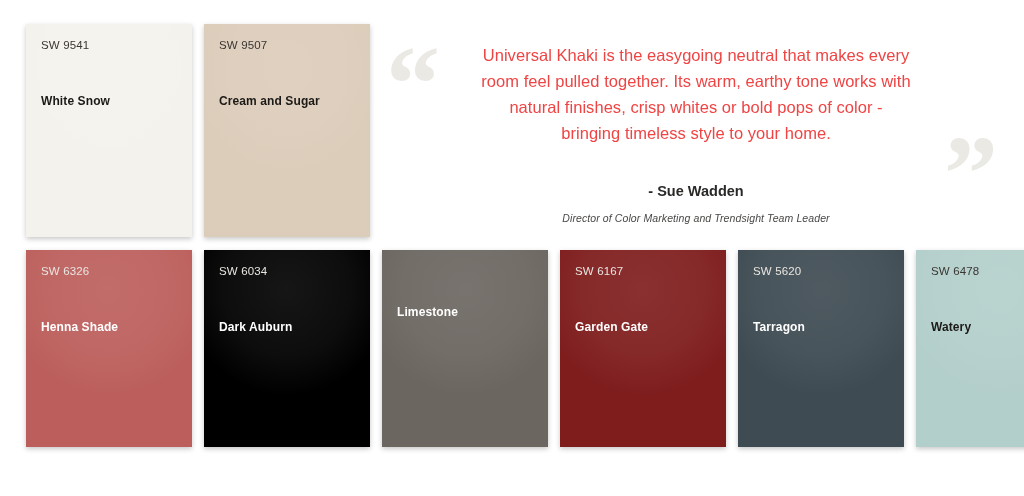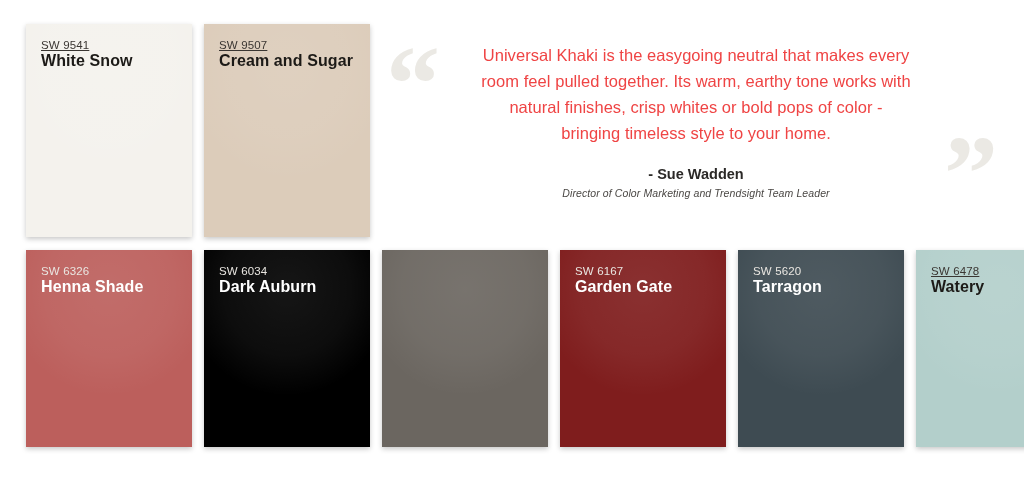--- a/index.html
+++ b/index.html
@@ -60,26 +60,27 @@
   .swatch-code {
     position: relative;
     z-index: 2;
     font-size: 11.5px;
     line-height: 15px;
     letter-spacing: 0.15px;
   }
   .swatch-name {
     position: relative;
     z-index: 2;
-    font-size: 16px;
+    font-size: 12px;
     font-weight: bold;
     line-height: 16px;
     letter-spacing: 0.1px;
-  }
-  .dark-text .swatch-code { color: #3a3632; text-decoration: underline; }
+    margin-top: 40px;
+  }
+  .dark-text .swatch-code { color: #3a3632; }
   .dark-text .swatch-name { color: #1c1a17; }
   .light-text .swatch-code { color: #e9e6e1; }
   .light-text .swatch-name { color: #ffffff; }
 
   
   .quote-block {
     position: relative;
     flex: 1 1 auto;
     height: 100%;
     padding: 18px 20px 0 26px;
@@ -111,29 +112,29 @@
     font-size: 16.5px;
     line-height: 26px;
     color: #ef4444;
     margin: 0 auto;
     max-width: 430px;
     letter-spacing: 0.05px;
   }
   .quote-author {
     position: relative;
     z-index: 1;
-    margin-top: 20px;
+    margin-top: 37px;
     font-size: 14.5px;
     font-weight: bold;
     color: #2b2927;
   }
   .quote-role {
     position: relative;
     z-index: 1;
-    margin-top: 5px;
+    margin-top: 13px;
     font-size: 10.5px;
     font-style: italic;
     color: #4a4744;
     letter-spacing: 0.1px;
   }
 </style>
 </head>
 <body>
 
 <div class="board">
@@ -167,20 +168,21 @@
       <div class="swatch-code">SW 6326</div>
       <div class="swatch-name">Henna Shade</div>
     </div>
 
     <div class="swatch light-text" style="background:#000000">
       <div class="swatch-code">SW 6034</div>
       <div class="swatch-name">Dark Auburn</div>
     </div>
 
     <div class="swatch light-text" style="background:#6B6660">
+      <div class="swatch-name">Limestone</div>
     </div>
 
     <div class="swatch light-text" style="background:#7f1d1d">
       <div class="swatch-code">SW 6167</div>
       <div class="swatch-name">Garden Gate</div>
     </div>
 
     <div class="swatch light-text" style="background:#3E4B52">
       <div class="swatch-code">SW 5620</div>
       <div class="swatch-name">Tarragon</div>

